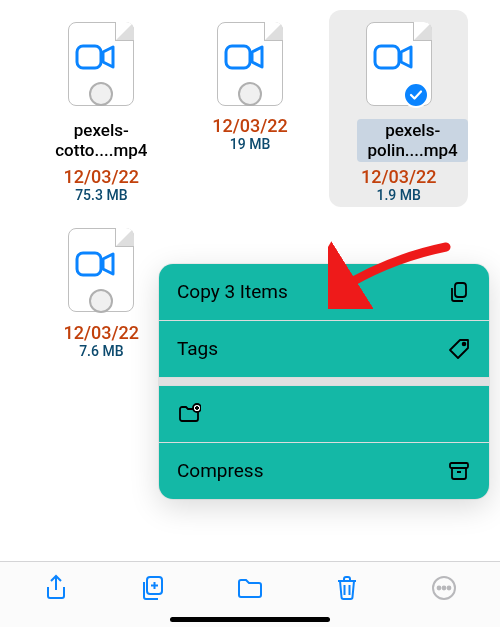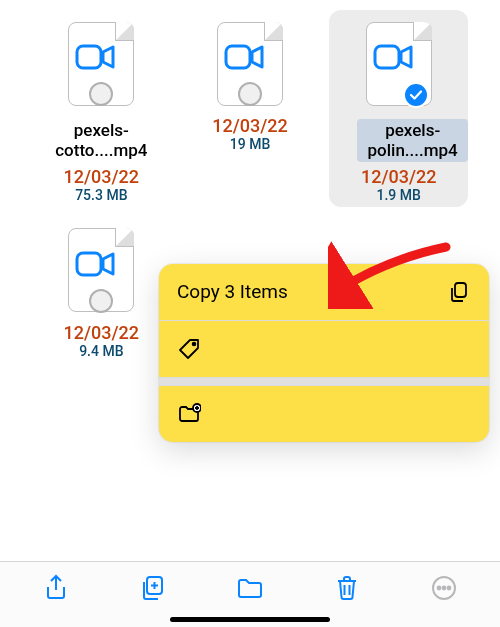--- a/index.html
+++ b/index.html
@@ -105,21 +105,21 @@
     color: #0c4a6e;
     font-weight: 500;
   }
 
   
   .context-menu {
     position: absolute;
     left: 159px;
     top: 264px;
     width: 330px;
-    background: #fde047;
+    background: #14b8a6;
     border-radius: 14px;
     box-shadow: 0 8px 30px rgba(0,0,0,0.15), 0 0 0 1px rgba(0,0,0,0.05);
     overflow: hidden;
   }
   .menu-item {
     display: flex;
     align-items: center;
     justify-content: space-between;
     padding: 16px 18px;
     border-bottom: 1px solid #dcdcdd;
@@ -225,53 +225,64 @@
       <div class="page"></div>
       <div class="video-glyph">
         <svg viewBox="0 0 40 30">
             <rect x="2" y="4" width="24" height="22" rx="6" fill="none" stroke="#0a84ff" stroke-width="3"></rect>
             <path d="M28 10 L38 5 L38 25 L28 20 Z" fill="none" stroke="#0a84ff" stroke-width="3" stroke-linejoin="round"></path>
           </svg>
       </div>
       <div class="sel-circle"></div>
     </div>
     <div class="file-date">12/03/22</div>
-    <div class="file-size">9.4 MB</div>
+    <div class="file-size">7.6 MB</div>
   </div>
 
 </div>
 
 <div class="context-menu">
   <div class="menu-item">
     <span class="label">Copy 3 Items</span>
     <span class="icon">
       <svg viewBox="0 0 24 24" fill="none" stroke="#000" stroke-width="1.8">
         <rect x="8" y="3" width="11" height="14" rx="3"></rect>
         <path d="M5 8 v11 a2 2 0 0 0 2 2 h9"></path>
       </svg>
     </span>
   </div>
   <div class="menu-item">
+    <span class="label">Tags</span>
     <span class="icon">
       <svg viewBox="0 0 24 24" fill="none" stroke="#000" stroke-width="1.8" stroke-linejoin="round">
         <path d="M13 3 L21 3 L21 11 L11 21 L3 13 Z"></path>
         <circle cx="17" cy="7" r="1.4" fill="#000"></circle>
       </svg>
     </span>
   </div>
   <div class="separator-thick"></div>
   <div class="menu-item">
     <span class="icon">
       <svg viewBox="0 0 24 24" fill="none" stroke="#000" stroke-width="1.8">
         <path d="M3 7 a2 2 0 0 1 2 -2 h4 l2 2 h8 a2 2 0 0 1 2 2 v8 a2 2 0 0 1 -2 2 H5 a2 2 0 0 1 -2 -2 Z"></path>
         <circle cx="20" cy="6" r="4" fill="#fff" stroke="#000"></circle>
         <path d="M20 4 v4 M18 6 h4"></path>
       </svg>
     </span>
   </div>
+  <div class="menu-item">
+    <span class="label">Compress</span>
+    <span class="icon">
+      <svg viewBox="0 0 24 24" fill="none" stroke="#000" stroke-width="1.8">
+        <rect x="3" y="4" width="18" height="5" rx="1.5"></rect>
+        <path d="M5 9 v9 a2 2 0 0 0 2 2 h10 a2 2 0 0 0 2 -2 V9"></path>
+        <path d="M10 13 h4"></path>
+      </svg>
+    </span>
+  </div>
 </div>
 
 <svg class="arrow-anno" width="130" height="70">
   <defs>
     <marker id="ah" markerWidth="10" markerHeight="10" refX="2" refY="5" orient="auto">
       <path d="M0 0 L10 5 L0 10 Z" fill="#ee1a1a"></path>
     </marker>
   </defs>
   <path d="M118 8 Q60 20 12 50" stroke="#ee1a1a" stroke-width="9" fill="none" marker-end="url(#ah)" stroke-linecap="round"></path>
 </svg>

